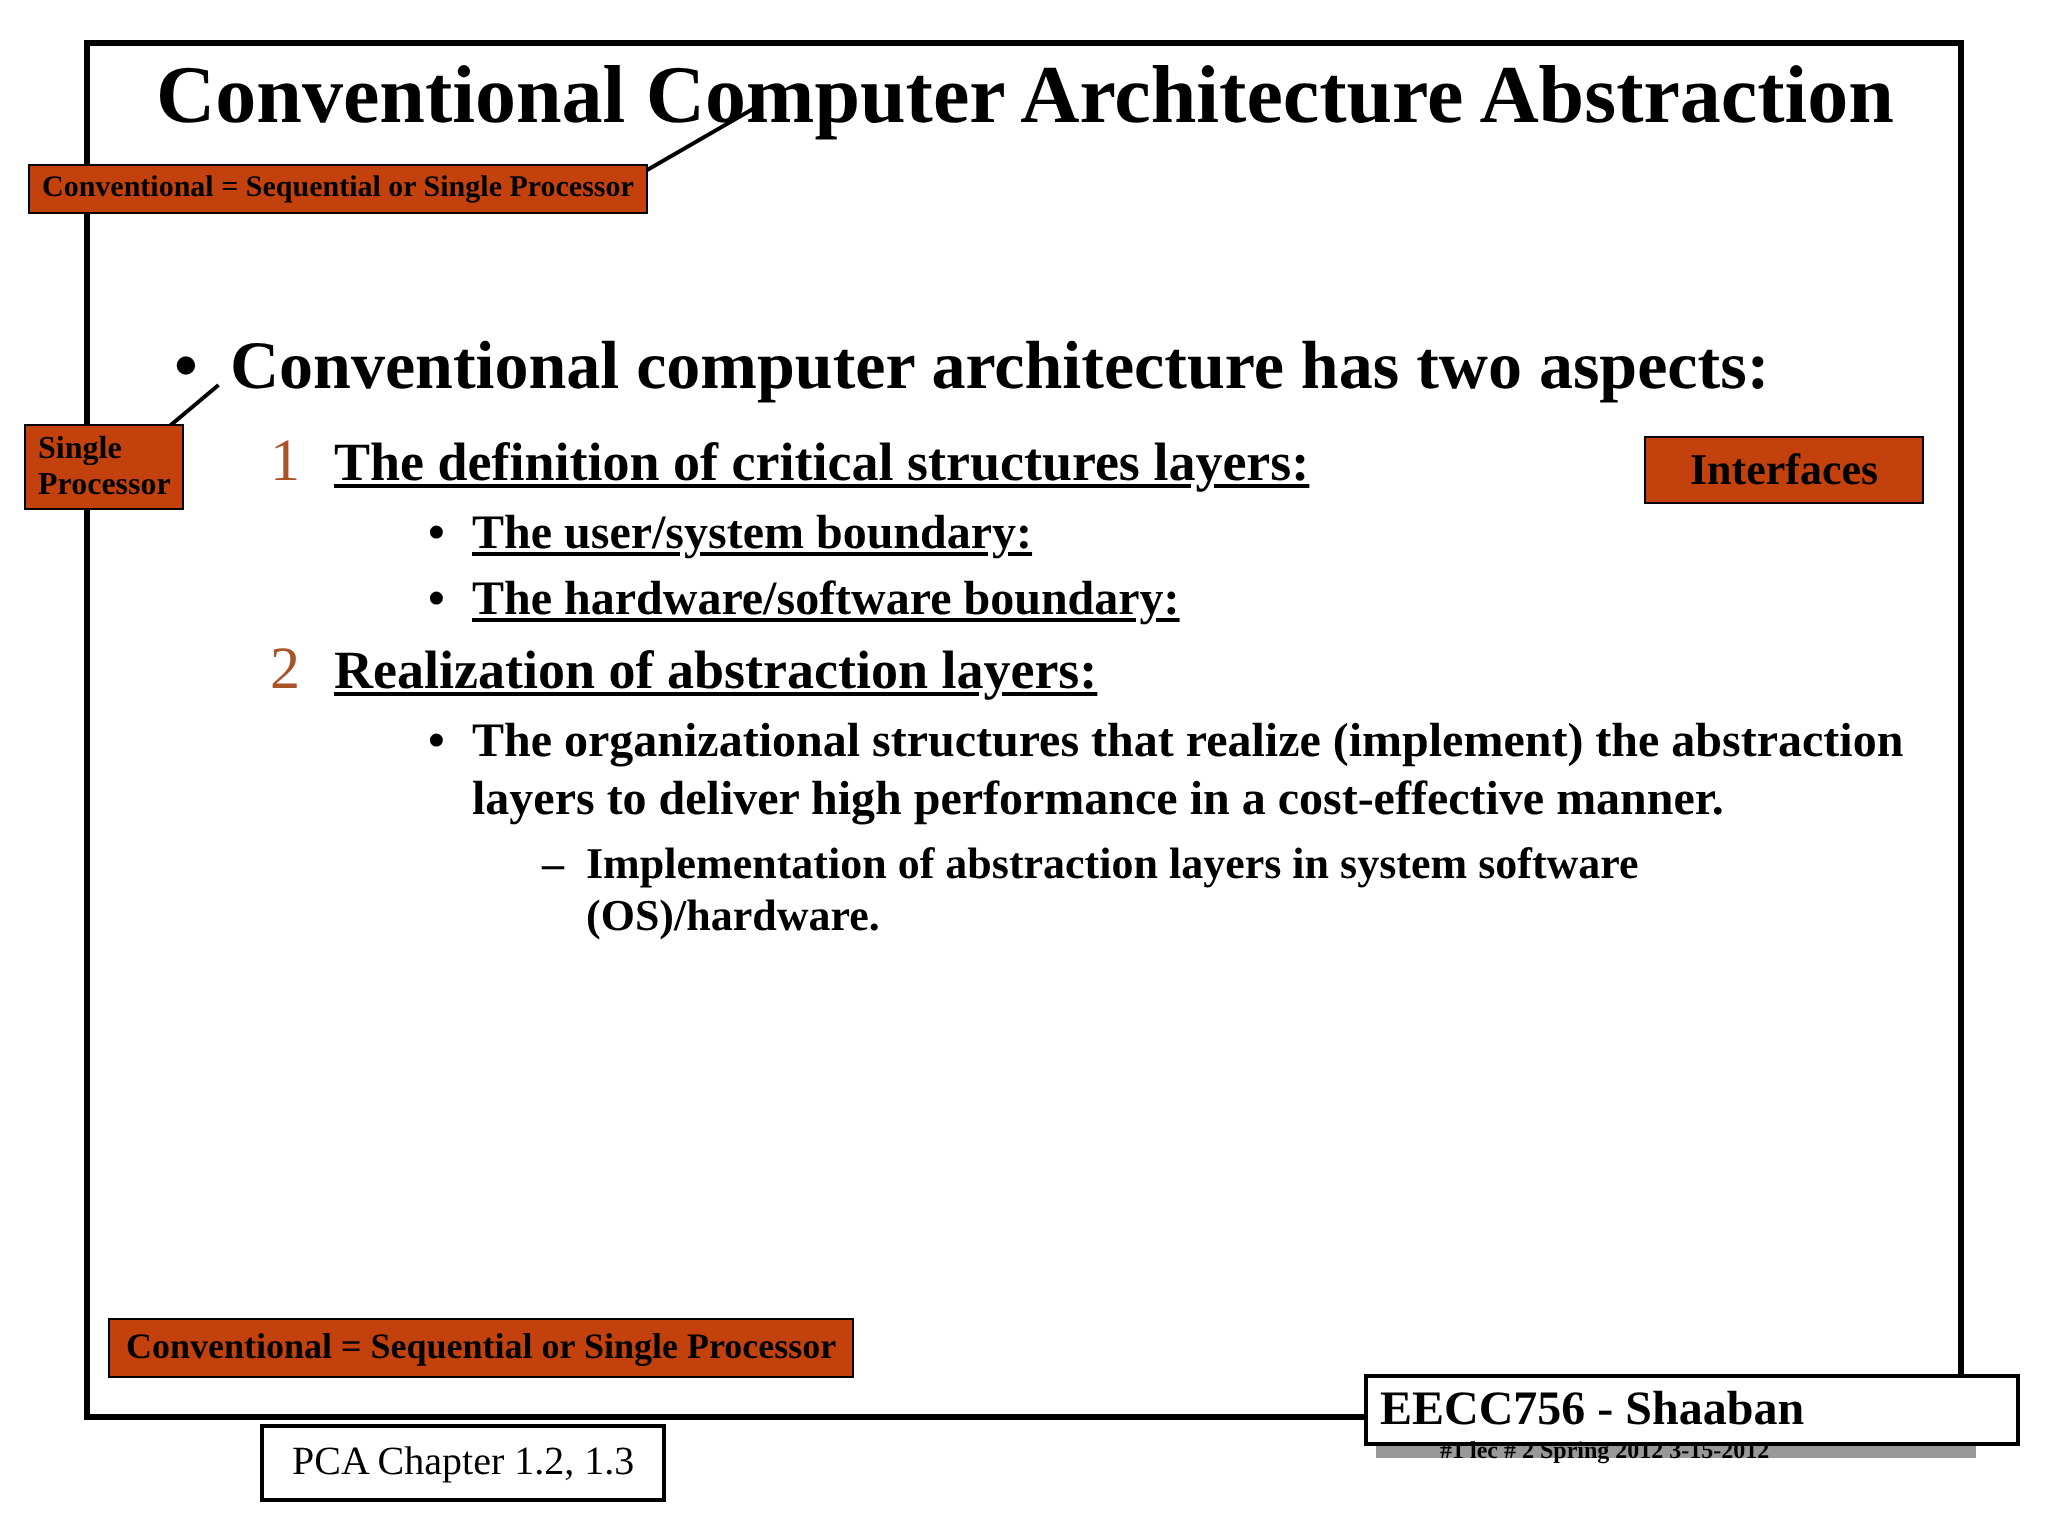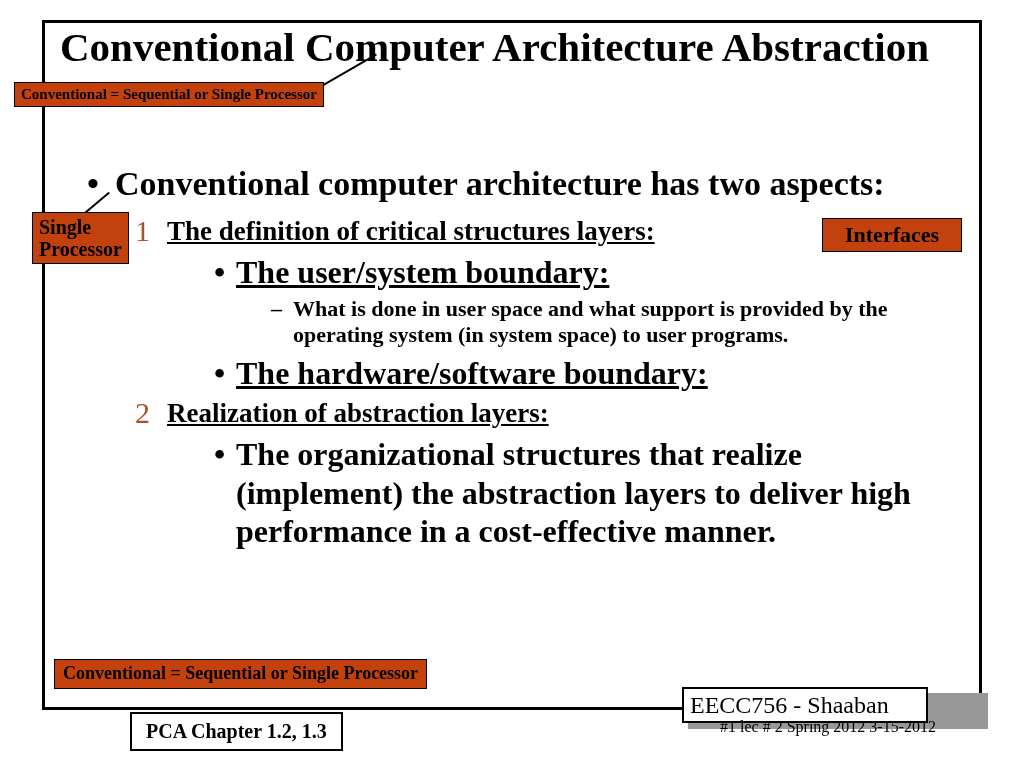--- a/index.html
+++ b/index.html
@@ -19,118 +19,118 @@
     width: 940px;
     height: 690px;
     border: 3px solid #000;
     background: #fff;
   }
   .title {
     position: absolute;
     left: 60px;
     top: 24px;
     width: 905px;
-    text-align: left;
+    text-align: center;
     font-weight: bold;
     font-size: 41px;
     line-height: 1.15;
   }
   .content {
     position: absolute;
     left: 75px;
     top: 164px;
     width: 890px;
     font-weight: bold;
     font-size: 24px;
     line-height: 1.2;
   }
   .b1 { margin-left: 0; padding-left: 40px; position: relative; font-size: 34px; margin-bottom: 10px; }
   .b1::before { content: "•"; position: absolute; left: 12px; }
   .n1 { margin-left: 60px; padding-left: 32px; position: relative; font-size: 27px; margin-bottom: 6px; }
   .n1 .num { position: absolute; left: 0; color: #AA5228; font-size: 30px; font-family: "Times New Roman"; font-weight: normal; top: -2px; }
   .n1 .txt { text-decoration: underline; }
-  .b2 { margin-left: 135px; padding-left: 26px; position: relative; font-size: 32px; margin-bottom: 4px; }
+  .b2 { margin-left: 135px; padding-left: 26px; position: relative; font-size: 24px; margin-bottom: 4px; }
   .b2::before { content: "•"; position: absolute; left: 4px; }
   .b2 .u { text-decoration: underline; }
   .d1 { margin-left: 190px; padding-left: 28px; position: relative; font-size: 22px; margin-bottom: 6px; }
   .d1::before { content: "–"; position: absolute; left: 6px; }
   .callout {
     position: absolute;
     background: #c2410c;
     border: 1.5px solid #000;
     font-weight: bold;
     padding: 3px 6px;
     line-height: 1.1;
   }
   .callout-line {
     position: absolute;
     background: #000;
     height: 1.5px;
     transform-origin: left center;
   }
   #co-top { left: 14px; top: 82px; font-size: 15px; }
-  #co-single { left: 12px; top: 212px; font-size: 20px; margin-left: 20px; }
+  #co-single { left: 12px; top: 212px; font-size: 16px; }
   #co-interfaces { left: 822px; top: 218px; font-size: 22px; padding: 4px 22px; }
   #co-bottom { left: 54px; top: 659px; font-size: 18px; padding: 4px 8px; }
   #co-pca {
     position: absolute;
     left: 130px; top: 712px;
     border: 2.5px solid #000;
     background: #fff;
-    font-weight: bold;
+    font-weight: normal;
     font-size: 20px;
     padding: 6px 14px;
   }
   #co-course-shadow {
     position: absolute;
     left: 688px; top: 693px;
     width: 300px; height: 36px;
     background: #989898;
   }
   #co-course {
     position: absolute;
     left: 682px; top: 687px;
-    width: 246px; height: 36px;
+    width: 328px; height: 36px;
     border: 2px solid #000;
     background: #fff;
-    font-weight: normal;
+    font-weight: bold;
     font-size: 24px;
     display: flex;
     align-items: center;
     padding-left: 6px;
   }
   .footer {
     position: absolute;
     left: 720px;
     top: 718px;
-    font-size: 16px;
-    font-weight: normal;
+    font-size: 12px;
+    font-weight: bold;
   }
 </style>
 </head>
 <body>
 
 <div class="slide-border"></div>
 
 <div class="title">Conventional Computer Architecture Abstraction</div>
 
 <div class="content">
   <div class="b1">Conventional computer architecture has two aspects:</div>
   <div class="n1">
     <span class="num">1</span>
     <span class="txt">The definition of critical structures layers:</span>
   </div>
   <div class="b2"><span class="u">The user/system boundary:</span></div>
-  <div class="d1">What is done in user space and what support is provided by the operating system (in system space) to user programs.</div>
   <div class="b2"><span class="u">The hardware/software boundary:</span></div>
   <div class="n1">
     <span class="num">2</span>
     <span class="txt">Realization of abstraction layers:</span>
   </div>
   <div class="b2">The organizational structures that realize (implement) the abstraction layers to deliver high performance in a cost-effective manner.</div>
+  <div class="d1">Implementation of abstraction layers in system software (OS)/hardware.</div>
 </div>
 
 <div class="callout-line" style="left:320px; top:86px; width:65px; transform: rotate(-30deg);"></div>
 <div id="co-top" class="callout">Conventional = Sequential or Single Processor</div>
 
 <div class="callout-line" style="left:80px; top:216px; width:38px; transform: rotate(-40deg);"></div>
 <div id="co-single" class="callout" style="white-space:pre;">Single
 Processor</div>
 
 <div id="co-interfaces" class="callout">Interfaces</div>

